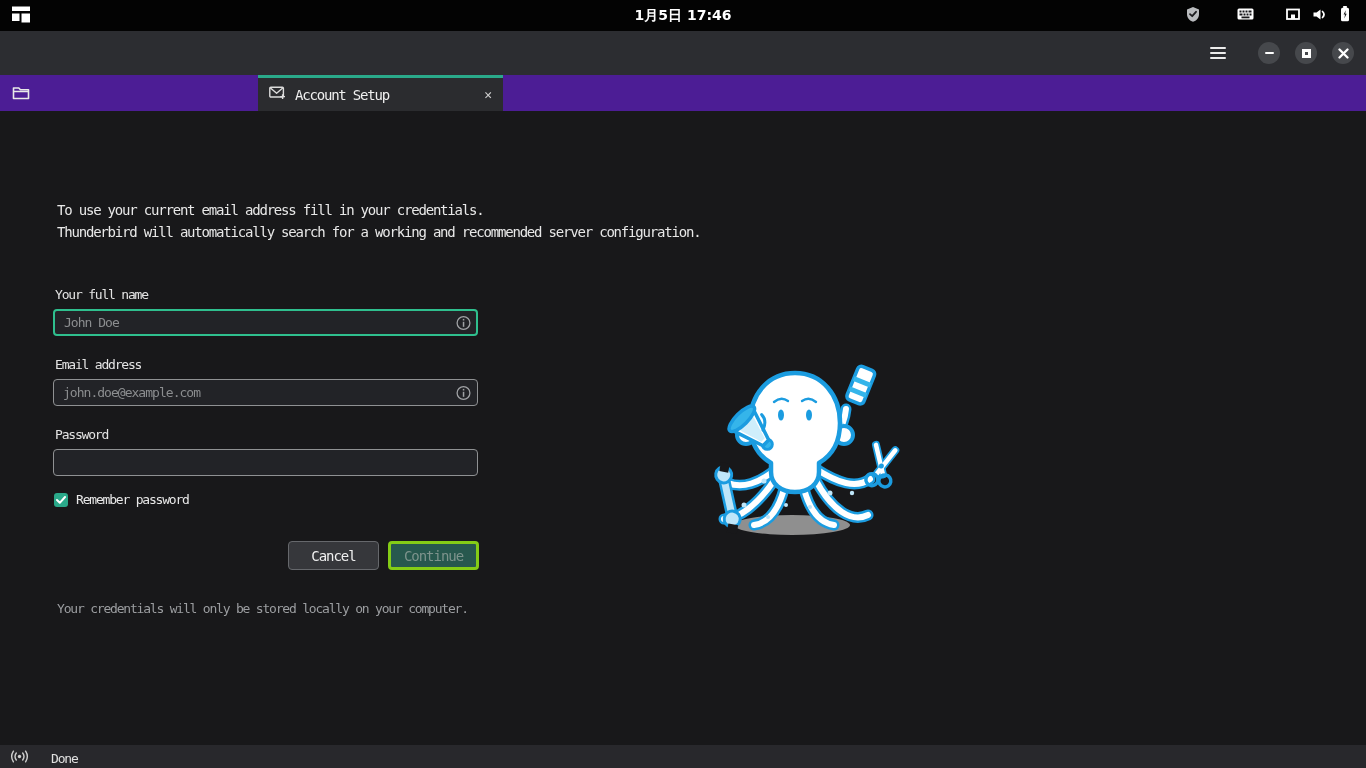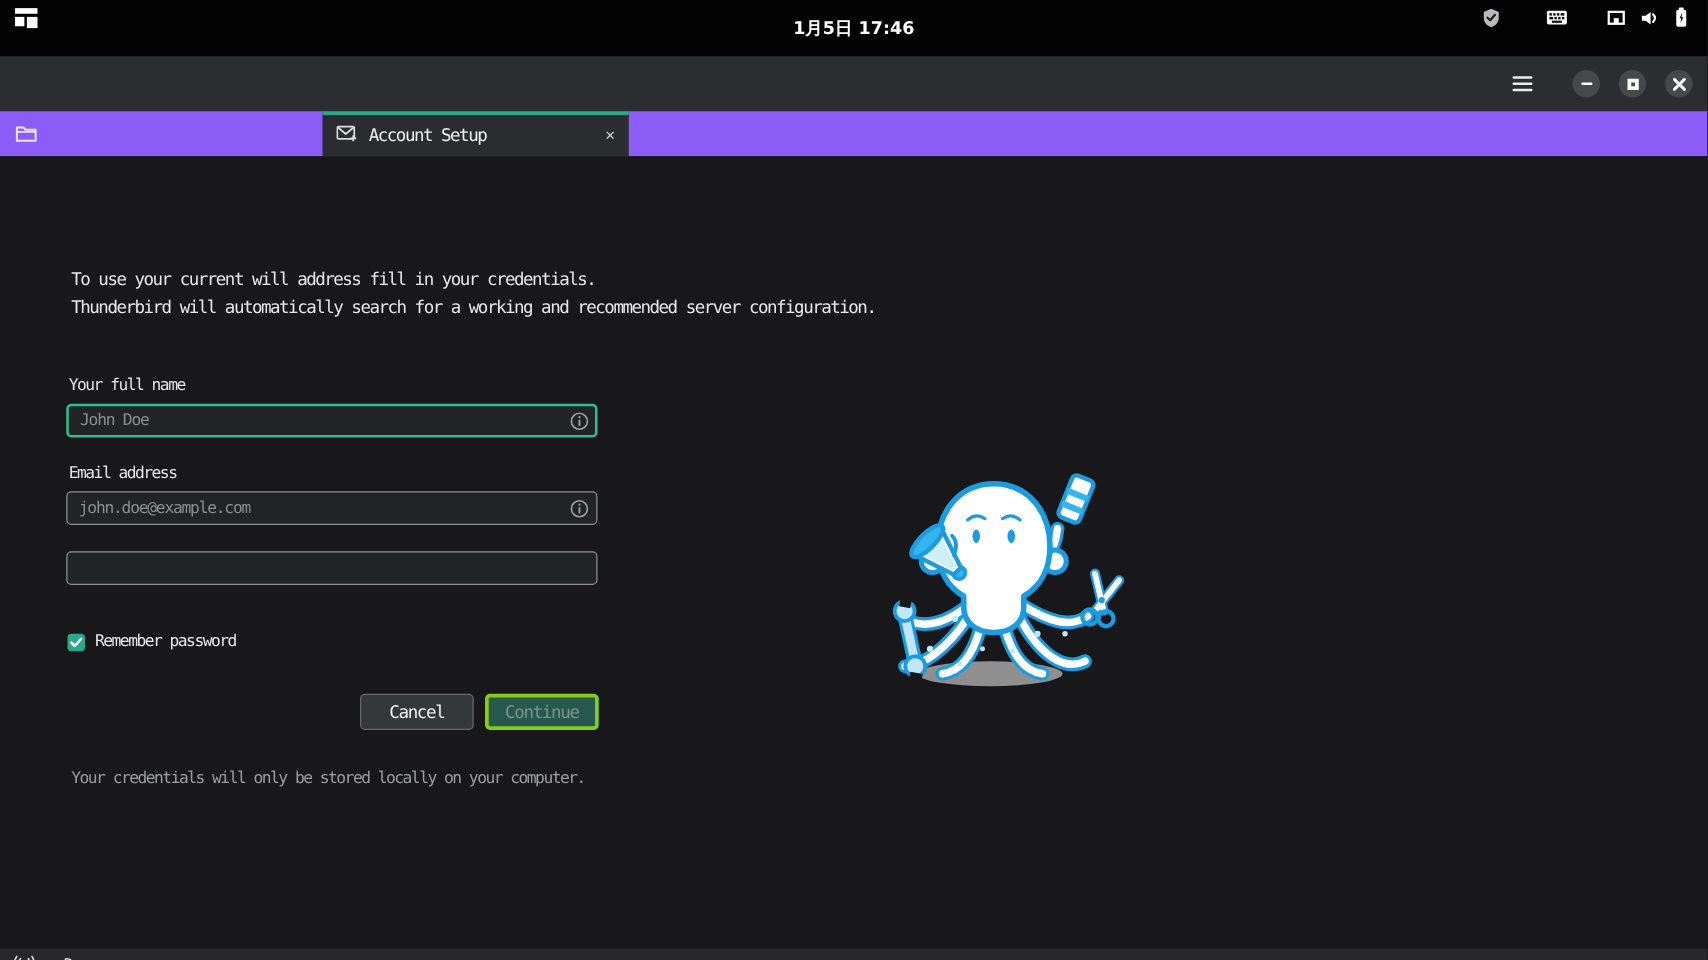--- a/index.html
+++ b/index.html
@@ -7,21 +7,21 @@
   body {
     background: #18181a;
     font-family: "DejaVu Sans Mono", monospace;
     letter-spacing: -0.075em;
     color: #e6e6e6;
   }
   .screen { position: relative; width: 1366px; height: 768px; }
 
   
   .topbar {
-    position: relative; height: 45px; background: #030303;
+    position: relative; height: 31px; background: #030303;
     display: flex; align-items: center;
   }
   .topbar-left { position: absolute; left: 11px; top: 4px; display: flex; }
   .topbar-clock {
     position: absolute; left: 50%; transform: translateX(-50%);
     font-family: "DejaVu Sans", sans-serif; letter-spacing: 0;
     font-weight: bold; font-size: 14px; color: #ffffff; white-space: nowrap;
   }
   .topbar-right { position: absolute; right: 14px; top: 0; height: 28px; display: flex; align-items: center; }
   .tray-gap-lg { margin-right: 36px; }
@@ -39,21 +39,21 @@
   .wbtn {
     width: 22px; height: 22px; border-radius: 50%; background: #46484c;
     display: flex; align-items: center; justify-content: center;
     margin-left: 15px;
   }
   .glyph-min { width: 9px; height: 2px; background: #ffffff; border-radius: 1px; }
   .glyph-max { width: 9px; height: 9px; background: #ffffff; position: relative; }
   .glyph-max::after { content:""; position:absolute; left:3px; top:3px; width:3px; height:3px; background:#46484c; }
 
   
-  .tabbar { height: 36px; background: #8b5cf6; position: relative; }
+  .tabbar { height: 36px; background: #4c1d95; position: relative; }
   .spaces-btn { position: absolute; left: 12px; top: 50%; transform: translateY(-50%); display:flex; }
   .tab {
     position: absolute; left: 258px; top: 0; width: 245px; height: 36px;
     background: #2b2c2f; border-top: 3px solid var(--accent, #2aa98a);
     display: flex; align-items: center; padding: 0 11px; gap: 9px;
   }
   .tab-label { flex: 1; font-size: 14px; color: #f0f0f0; white-space: nowrap; overflow: hidden; }
   .tab-close { font-size: 13px; color: #cfcfcf; line-height: 1; cursor: default; letter-spacing: 0; }
 
   
@@ -204,21 +204,21 @@
       </span>
       <span class="tab-label">Account Setup</span>
       <span class="tab-close">✕</span>
     </div>
   </div>
 
   <div class="content">
 
 
     <div class="subtitle">
-      <div>To use your current will address fill in your credentials.</div>
+      <div>To use your current email address fill in your credentials.</div>
       <div>Thunderbird will automatically search for a working and recommended server configuration.</div>
     </div>
 
     <div class="fgroup g-name">
       <label>Your full name</label>
       <div class="input-wrap focused">
         <input type="text" placeholder="John Doe" style="">
         <span class="info-badge">
           <svg width="15" height="15" viewBox="0 0 15 15">
             <circle cx="7.5" cy="7.5" r="6.4" fill="none" stroke="#a0a2a5" stroke-width="1.3"></circle>
@@ -237,20 +237,21 @@
           <svg width="15" height="15" viewBox="0 0 15 15">
             <circle cx="7.5" cy="7.5" r="6.4" fill="none" stroke="#a0a2a5" stroke-width="1.3"></circle>
             <rect x="6.8" y="6.3" width="1.5" height="5" fill="#a0a2a5"></rect>
             <rect x="6.8" y="3.4" width="1.5" height="1.6" fill="#a0a2a5"></rect>
           </svg>
         </span>
       </div>
     </div>
 
     <div class="fgroup g-pass">
+      <label>Password</label>
       <div class="input-wrap">
         <input type="password" style="">
       </div>
     </div>
 
     <div class="remember-row">
       <span class="checkbox">
         <svg width="10" height="8" viewBox="0 0 10 8">
           <polyline points="1,4 3.8,6.8 9,1" fill="none" stroke="#ffffff" stroke-width="2" stroke-linecap="round" stroke-linejoin="round"></polyline>
         </svg>

